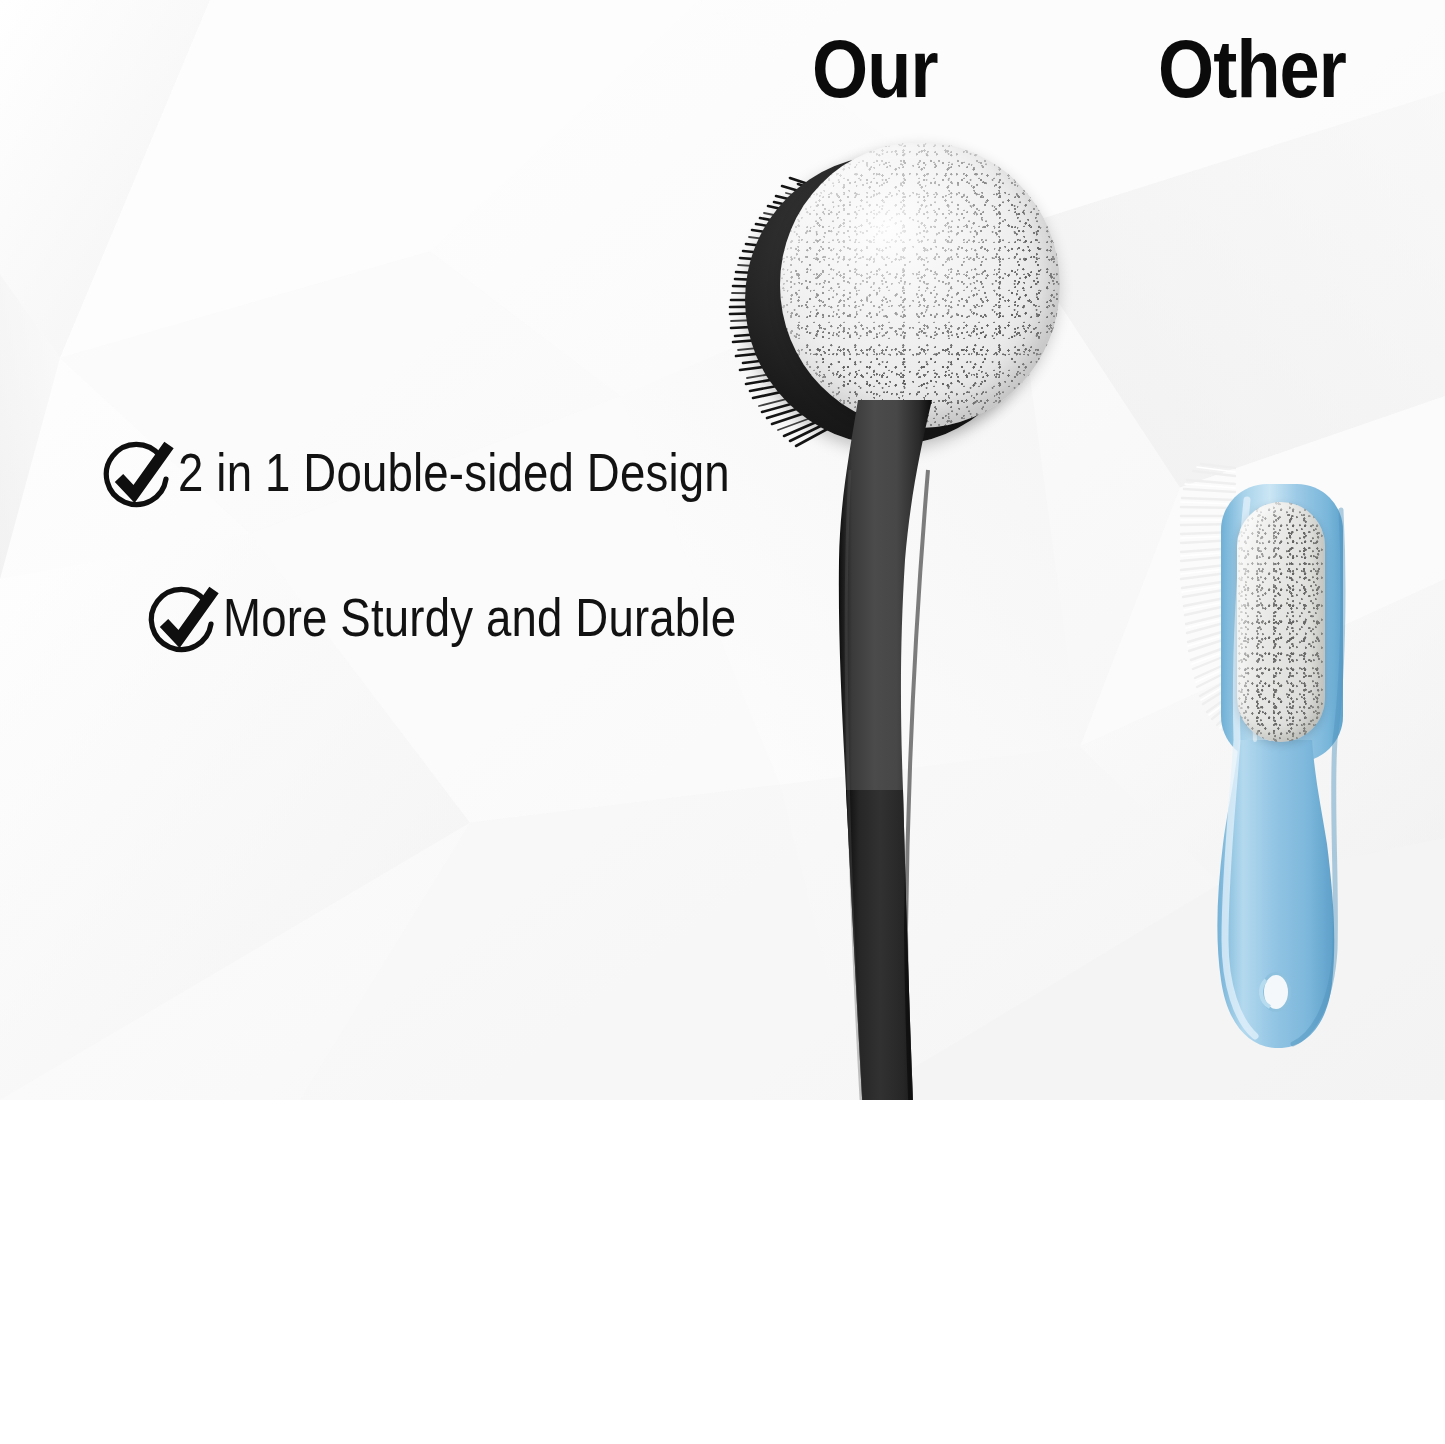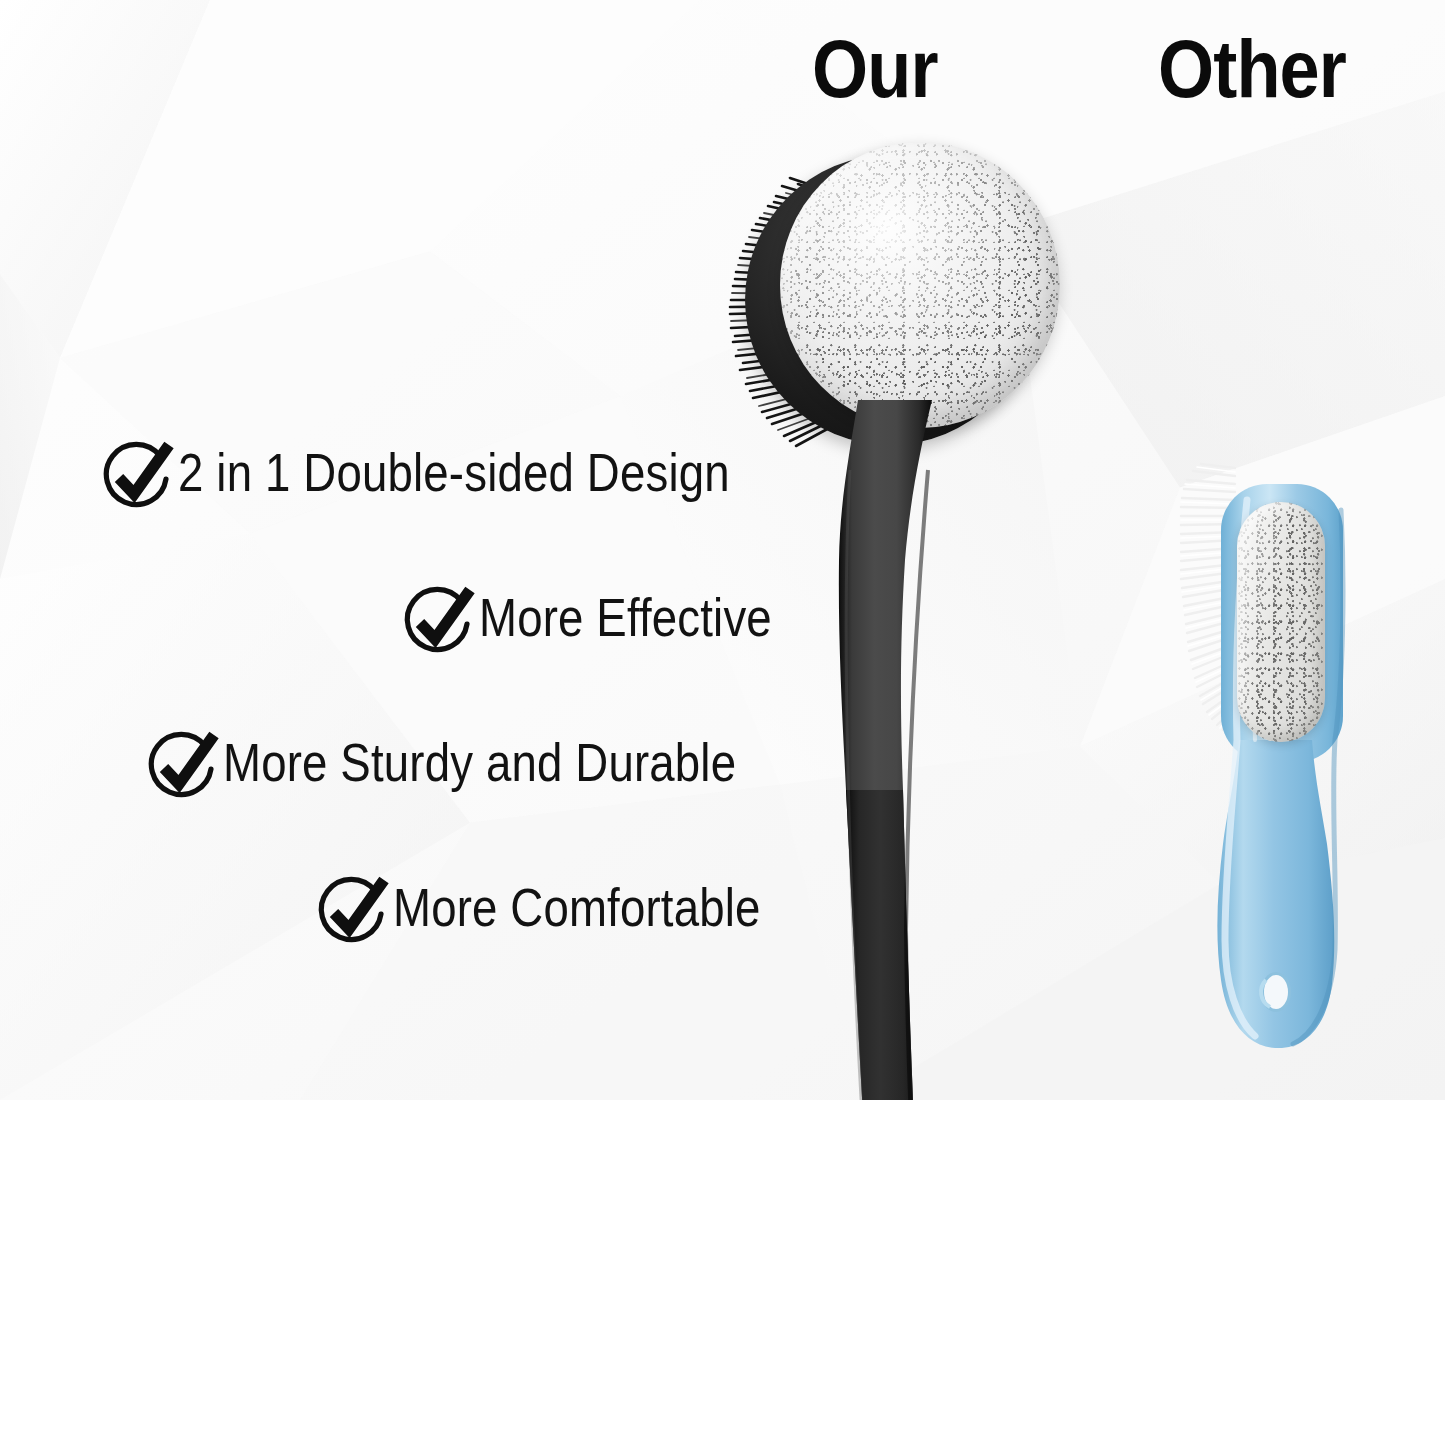--- a/index.html
+++ b/index.html
@@ -261,49 +261,31 @@
       <span class="check-icon">
         <svg viewBox="0 0 76 76">
           <path d="M60 17 A30 30 0 1 0 66 40" fill="none" stroke="#0f0f0f" stroke-width="5.2" stroke-linecap="round"></path>
           <path d="M19 39 L34 55 L69 6" fill="none" stroke="#0f0f0f" stroke-width="11.5" stroke-linecap="butt" stroke-linejoin="miter"></path>
         </svg>
       </span>
       <span class="feature-label">2 in 1 Double-sided Design</span>
     </div>
 
 
-    <div class="feature-row">
-      <span class="check-icon">
-        <svg viewBox="0 0 76 76">
-          <path d="M60 17 A30 30 0 1 0 66 40" fill="none" stroke="#0f0f0f" stroke-width="5.2" stroke-linecap="round"></path>
-          <path d="M19 39 L34 55 L69 6" fill="none" stroke="#0f0f0f" stroke-width="11.5" stroke-linecap="butt" stroke-linejoin="miter"></path>
-        </svg>
-      </span>
-      <span class="feature-label">More Effective</span>
-    </div>
 
     <div class="feature-row">
       <span class="check-icon">
         <svg viewBox="0 0 76 76">
           <path d="M60 17 A30 30 0 1 0 66 40" fill="none" stroke="#0f0f0f" stroke-width="5.2" stroke-linecap="round"></path>
           <path d="M19 39 L34 55 L69 6" fill="none" stroke="#0f0f0f" stroke-width="11.5" stroke-linecap="butt" stroke-linejoin="miter"></path>
         </svg>
       </span>
       <span class="feature-label">More Sturdy and Durable</span>
     </div>
 
-    <div class="feature-row">
-      <span class="check-icon">
-        <svg viewBox="0 0 76 76">
-          <path d="M60 17 A30 30 0 1 0 66 40" fill="none" stroke="#0f0f0f" stroke-width="5.2" stroke-linecap="round"></path>
-          <path d="M19 39 L34 55 L69 6" fill="none" stroke="#0f0f0f" stroke-width="11.5" stroke-linecap="butt" stroke-linejoin="miter"></path>
-        </svg>
-      </span>
-      <span class="feature-label">More Comfortable</span>
-    </div>
 
   </div>
 
   <div id="our-brush">
 
     <svg class="bristle-fan" viewBox="0 0 150 300" preserveAspectRatio="none">
       <g stroke="#151515" stroke-width="2.6" stroke-linecap="round" fill="none">
         <path d="M118 24 L70 8"></path>
           <path d="M116 32 L62 16"></path>
           <path d="M114 40 L56 26"></path>

